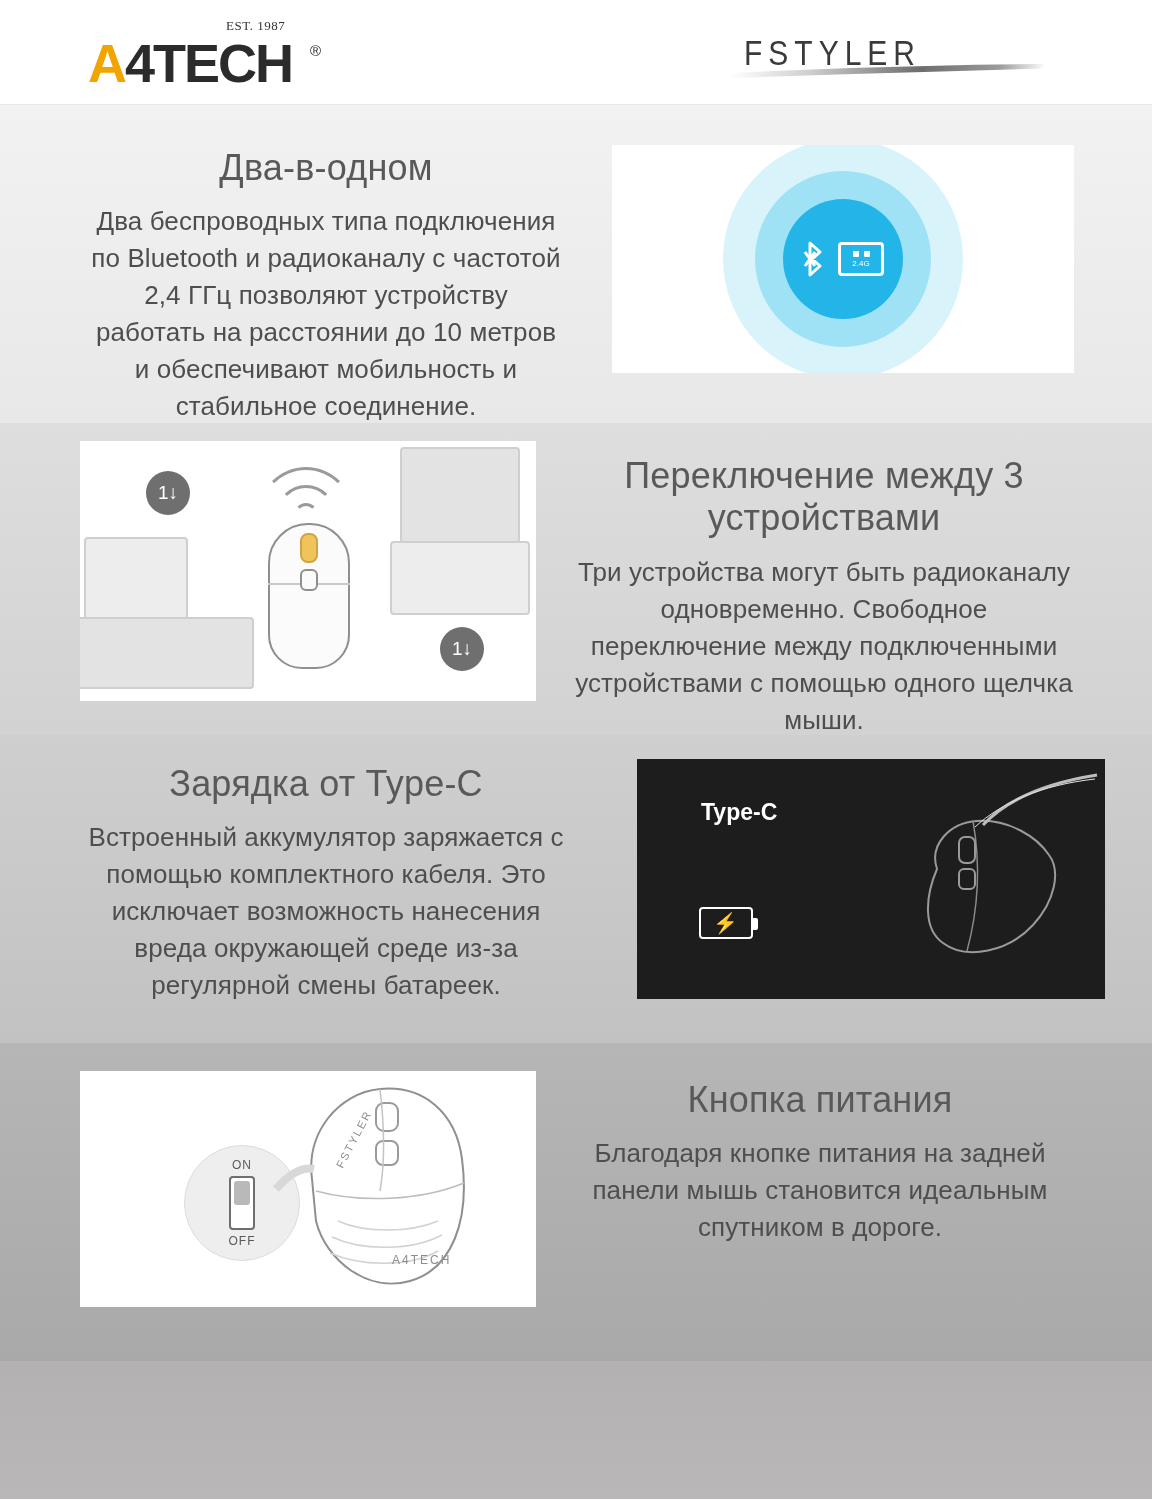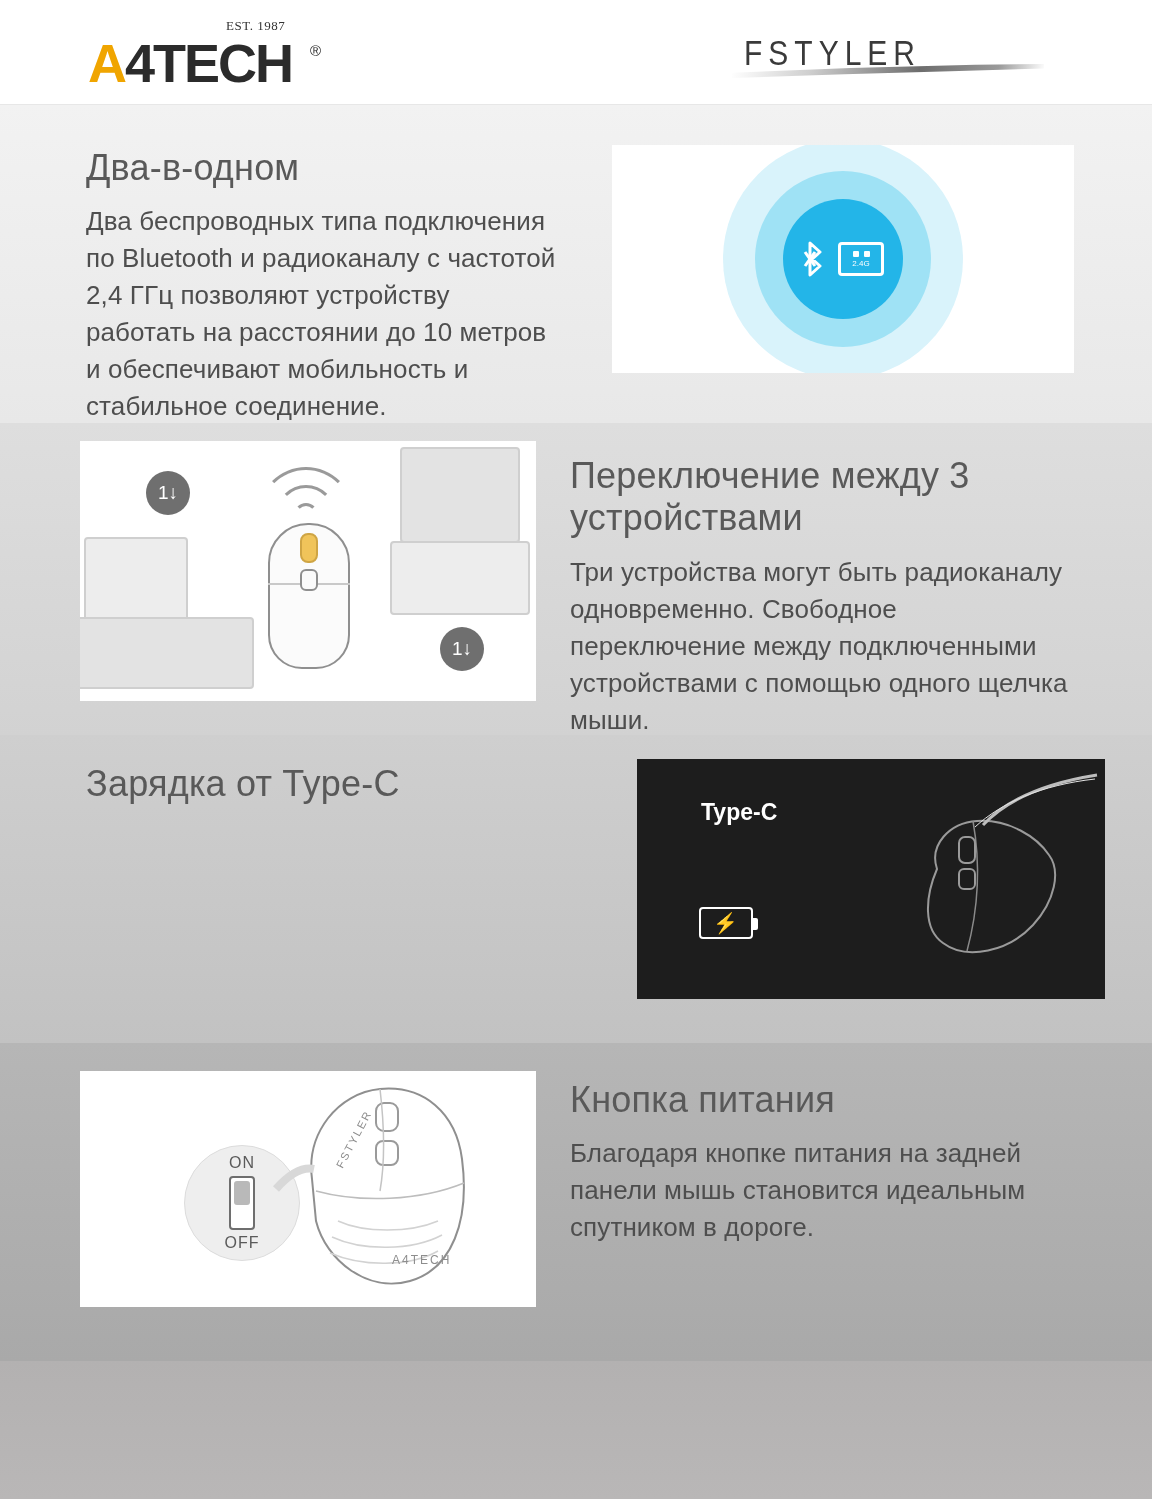--- a/index.html
+++ b/index.html
@@ -4,21 +4,21 @@
 <style>
   * { box-sizing: border-box; }
   html, body { margin:0; padding:0; }
   body {
     width:1152px; height:1500px;
     font-family:"Liberation Sans", sans-serif;
     background:#ffffff;
     color:#4a4a4a;
     overflow:hidden;
   }
-  .page { position:relative; width:1152px; height:1500px; }
+  .page { position:relative; width:1152px; height:1500px;text-align:center; }
 
   
   .header {
     position:relative;
     height:105px;
     background:#ffffff;
     border-bottom:1px solid #e7e7e7;
   }
   .logo-block {
     position:absolute; left:88px; top:18px;
@@ -132,21 +132,21 @@
   .bolt { color:#fff; font-size:20px; line-height:1; }
 
   
   .switch-circle {
     position:absolute; width:116px; height:116px; border-radius:50%;
     background:#eeeeee; border:1px solid #dcdcdc;
     display:flex; flex-direction:column; align-items:center; justify-content:center;
   }
   .switch-body { width:26px; height:54px; border:2px solid #6e6e6e; border-radius:4px; position:relative; background:#fff; }
   .switch-knob { position:absolute; left:3px; top:3px; width:16px; height:24px; background:#b9b9b9; border-radius:3px; }
-  .sw-on, .sw-off { font-size:16px; color:#5a5a5a; letter-spacing:1px; }
+  .sw-on, .sw-off { font-size:12px; color:#5a5a5a; letter-spacing:1px; }
   .sw-on { margin-bottom:4px; }
   .sw-off { margin-top:4px; }
   .m-shell {
     position:absolute; border:2px solid #8f8f8f; background:#fbfbfb;
   }
   .m-line { position:absolute; background:#c9c9c9; }
   .brand-tag { position:absolute; font-size:11px; color:#8d8d8d; letter-spacing:2px; }
 </style>
 </head>
 <body>
@@ -220,20 +220,21 @@
     </div>
     <div class="text-col" style="left:570px; top:32px; width:508px;">
       <h2 class="sec-title">Переключение между 3 устройствами</h2>
       <p class="sec-body">Три устройства могут быть радиоканалу одновременно. Свободное переключение между подключенными устройствами с помощью одного щелчка мыши.</p>
     </div>
   </div>
 
   <div class="band band-3">
     <div class="text-col" style="left:86px; top:28px; width:480px;">
       <h2 class="sec-title">Зарядка от Type-C</h2>
+      <p class="sec-body">Встроенный аккумулятор заряжается с помощью комплектного кабеля. Это исключает возможность нанесения вреда окружающей среде из-за регулярной смены батареек.</p>
     </div>
     <div class="img-card dark-card" style="left:606px; top:24px; width:468px; height:240px;">
       <div class="typec-label">Type-C</div>
       <div class="batt">
           <span class="bolt">⚡</span>
         </div>
       <svg width="468" height="240" style="position:absolute; left:0; top:0;">
         <path d="M300 110 C292 86, 312 64, 340 62 C372 60, 400 78, 412 96 C424 112, 418 142, 396 166 C372 192, 330 202, 306 184 C286 170, 288 138, 300 110 Z" fill="none" stroke="#9a9a9a" stroke-width="2"></path>
         <path d="M336 62 C342 96, 344 140, 330 192" fill="none" stroke="#8a8a8a" stroke-width="1.5"></path>
         <rect x="322" y="78" width="16" height="26" rx="6" fill="none" stroke="#9a9a9a" stroke-width="2"></rect>

